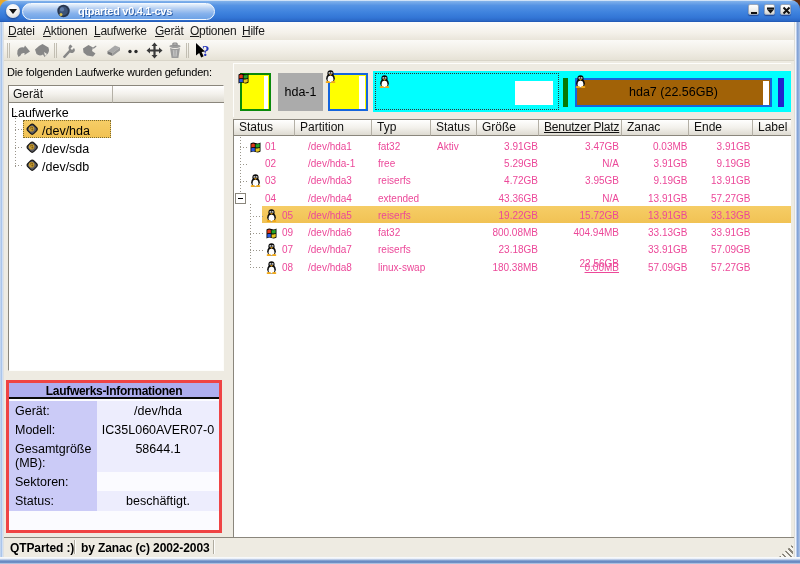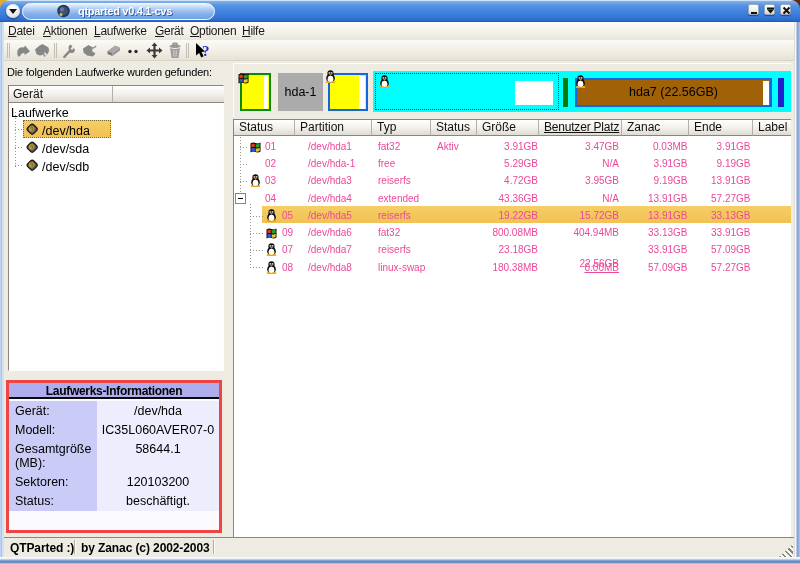--- a/index.html
+++ b/index.html
@@ -249,21 +249,20 @@
 
 <div class="abs" id="infopanel">
   <div id="info-hdr">Laufwerks-Informationen</div>
   <div class="info-l" style="top:18px; height:19px;">Gerät:</div>
   <div class="info-r" style="top:18px; height:19px;">/dev/hda</div>
   <div class="info-l" style="top:37px; height:19px;">Modell:</div>
   <div class="info-r" style="top:37px; height:19px;">IC35L060AVER07-0</div>
   <div class="info-l" style="top:56px; height:33px;">Gesamtgröße<br>(MB):</div>
   <div class="info-r" style="top:56px; height:33px;">58644.1</div>
   <div class="info-l" style="top:89px; height:19px;">Sektoren:</div>
-  <div class="info-r" style="top:89px; height:19px;">120103200</div>
   <div class="info-l" style="top:108px; height:20px;">Status:</div>
   <div class="info-r" style="top:108px; height:20px;">beschäftigt.</div>
 </div>
 
 <div class="abs" id="partbar">
 
   <div class="pblock" style="left:6px; top:9px; width:31px; height:38px; background:#ffff00; border:2.5px solid #0a8a0a;"></div>
   <div class="pblock" style="left:30px; top:11.5px; width:4px; height:33px; background:#fff;"></div>
 
   <div class="pblock" style="left:44px; top:9px; width:45px; height:38px; background:#ababab;">

